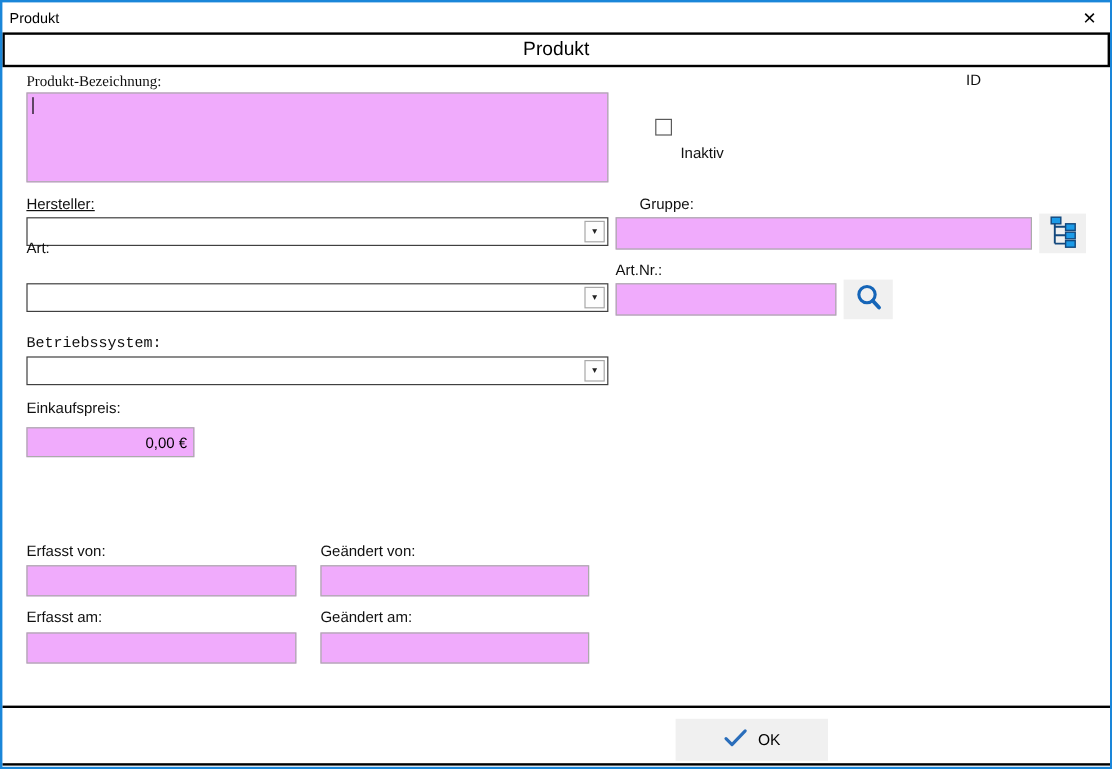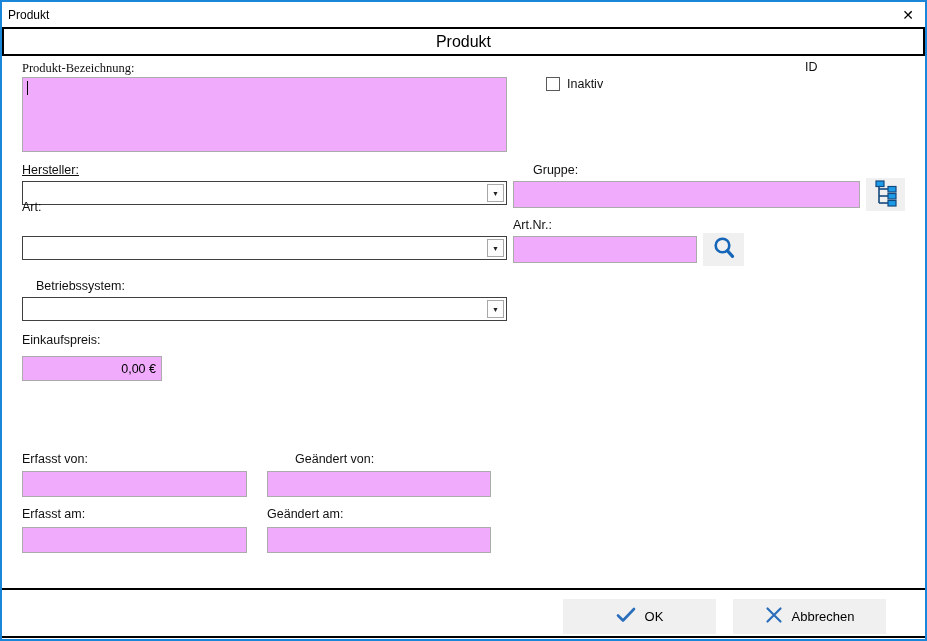--- a/index.html
+++ b/index.html
@@ -105,21 +105,21 @@
     position: absolute;
     display: flex;
     align-items: center;
     gap: 7px;
   }
   .chk-box {
     width: 14px; height: 14px;
     border: 1.5px solid #5a5a5a;
     background: #fff;
   }
-  .chk-label { font-size: 12.5px; color: #101010; }
+  .chk-label { font-size: 12.5px; color: #101010; margin-top: 44px; }
 
   
   .icon-btn {
     position: absolute;
     background: #f0f0f0;
     border: none;
     display: flex;
     align-items: center;
     justify-content: center;
     cursor: default;
@@ -137,21 +137,21 @@
     position: absolute;
     left: 2px; right: 2px;
     top: 588px; height: 50px;
     background: #ffffff;
     border-top: 2px solid #000000;
     border-bottom: 2px solid #000000;
   }
   .footer-btn {
     position: absolute;
     top: 9px;
-    width: 153px; height: 35px;
+    width: 127px; height: 35px;
     background: #f0f0f0;
     border: none;
     display: flex;
     align-items: center;
     justify-content: center;
     gap: 9px;
     font-family: "Liberation Sans", sans-serif;
     font-size: 13px;
     color: #000;
     cursor: default;
@@ -220,51 +220,43 @@
   <input class="txt" style="left: 513px; top: 236px; width: 184px; height: 27px;" value="">
   <button class="icon-btn" style="left:703px; top:233px; width:41px; height:33px;">
     <span>
       <svg width="26" height="26" viewBox="0 0 26 26">
         <circle cx="11.5" cy="10.5" r="6.8" fill="none" stroke="#1565b8" stroke-width="2.6"></circle>
         <line x1="16.3" y1="15.6" x2="21.5" y2="21.3" stroke="#1565b8" stroke-width="3.2" stroke-linecap="round"></line>
       </svg>
     </span>
   </button>
 
-  <label class="lbl" style="left:36px; top:279px;">Betriebssystem:</label>
+  <label class="lbl" style="left:22px; top:279px;font-family:Liberation Mono, monospace;">Betriebssystem:</label>
   <div class="combo" style="left:22px; top:297px; width:485px;">
     <span class="combo-arrow">▼</span>
   </div>
 
   <label class="lbl" style="left:22px; top:333px;">Einkaufspreis:</label>
   <input class="txt" style="left: 22px; top: 356px; width: 140px; height: 25px; text-align: right;" value="0,00 €">
 
   <label class="lbl" style="left:22px; top:452px;">Erfasst von:</label>
   <input class="txt" style="left: 22px; top: 471px; width: 225px; height: 26px;" value="">
 
-  <label class="lbl" style="left:267px; top:452px;margin-left:28px;">Geändert von:</label>
+  <label class="lbl" style="left:267px; top:452px;">Geändert von:</label>
   <input class="txt" style="left: 267px; top: 471px; width: 224px; height: 26px;" value="">
 
   <label class="lbl" style="left:22px; top:507px;">Erfasst am:</label>
   <input class="txt" style="left: 22px; top: 527px; width: 225px; height: 26px;" value="">
 
   <label class="lbl" style="left:267px; top:507px;">Geändert am:</label>
   <input class="txt" style="left: 267px; top: 527px; width: 224px; height: 26px;" value="">
 
   <div class="footer">
     <button class="footer-btn btn-ok">
       <span>
         <svg width="20" height="16" viewBox="0 0 20 16">
           <path d="M2 8.5 L7 13.5 L18 2" fill="none" stroke="#2a6ebb" stroke-width="2.6" stroke-linecap="round" stroke-linejoin="round"></path>
         </svg>
       </span>
       <span>OK</span>
     </button>
-    <button class="footer-btn btn-cancel">
-      <span>
-        <svg width="18" height="18" viewBox="0 0 18 18">
-          <path d="M2.5 2.5 L15.5 15.5 M15.5 2.5 L2.5 15.5" fill="none" stroke="#2a6ebb" stroke-width="2.2" stroke-linecap="round"></path>
-        </svg>
-      </span>
-      <span>Abbrechen</span>
-    </button>
   </div>
 </div>
 
 </body></html>

